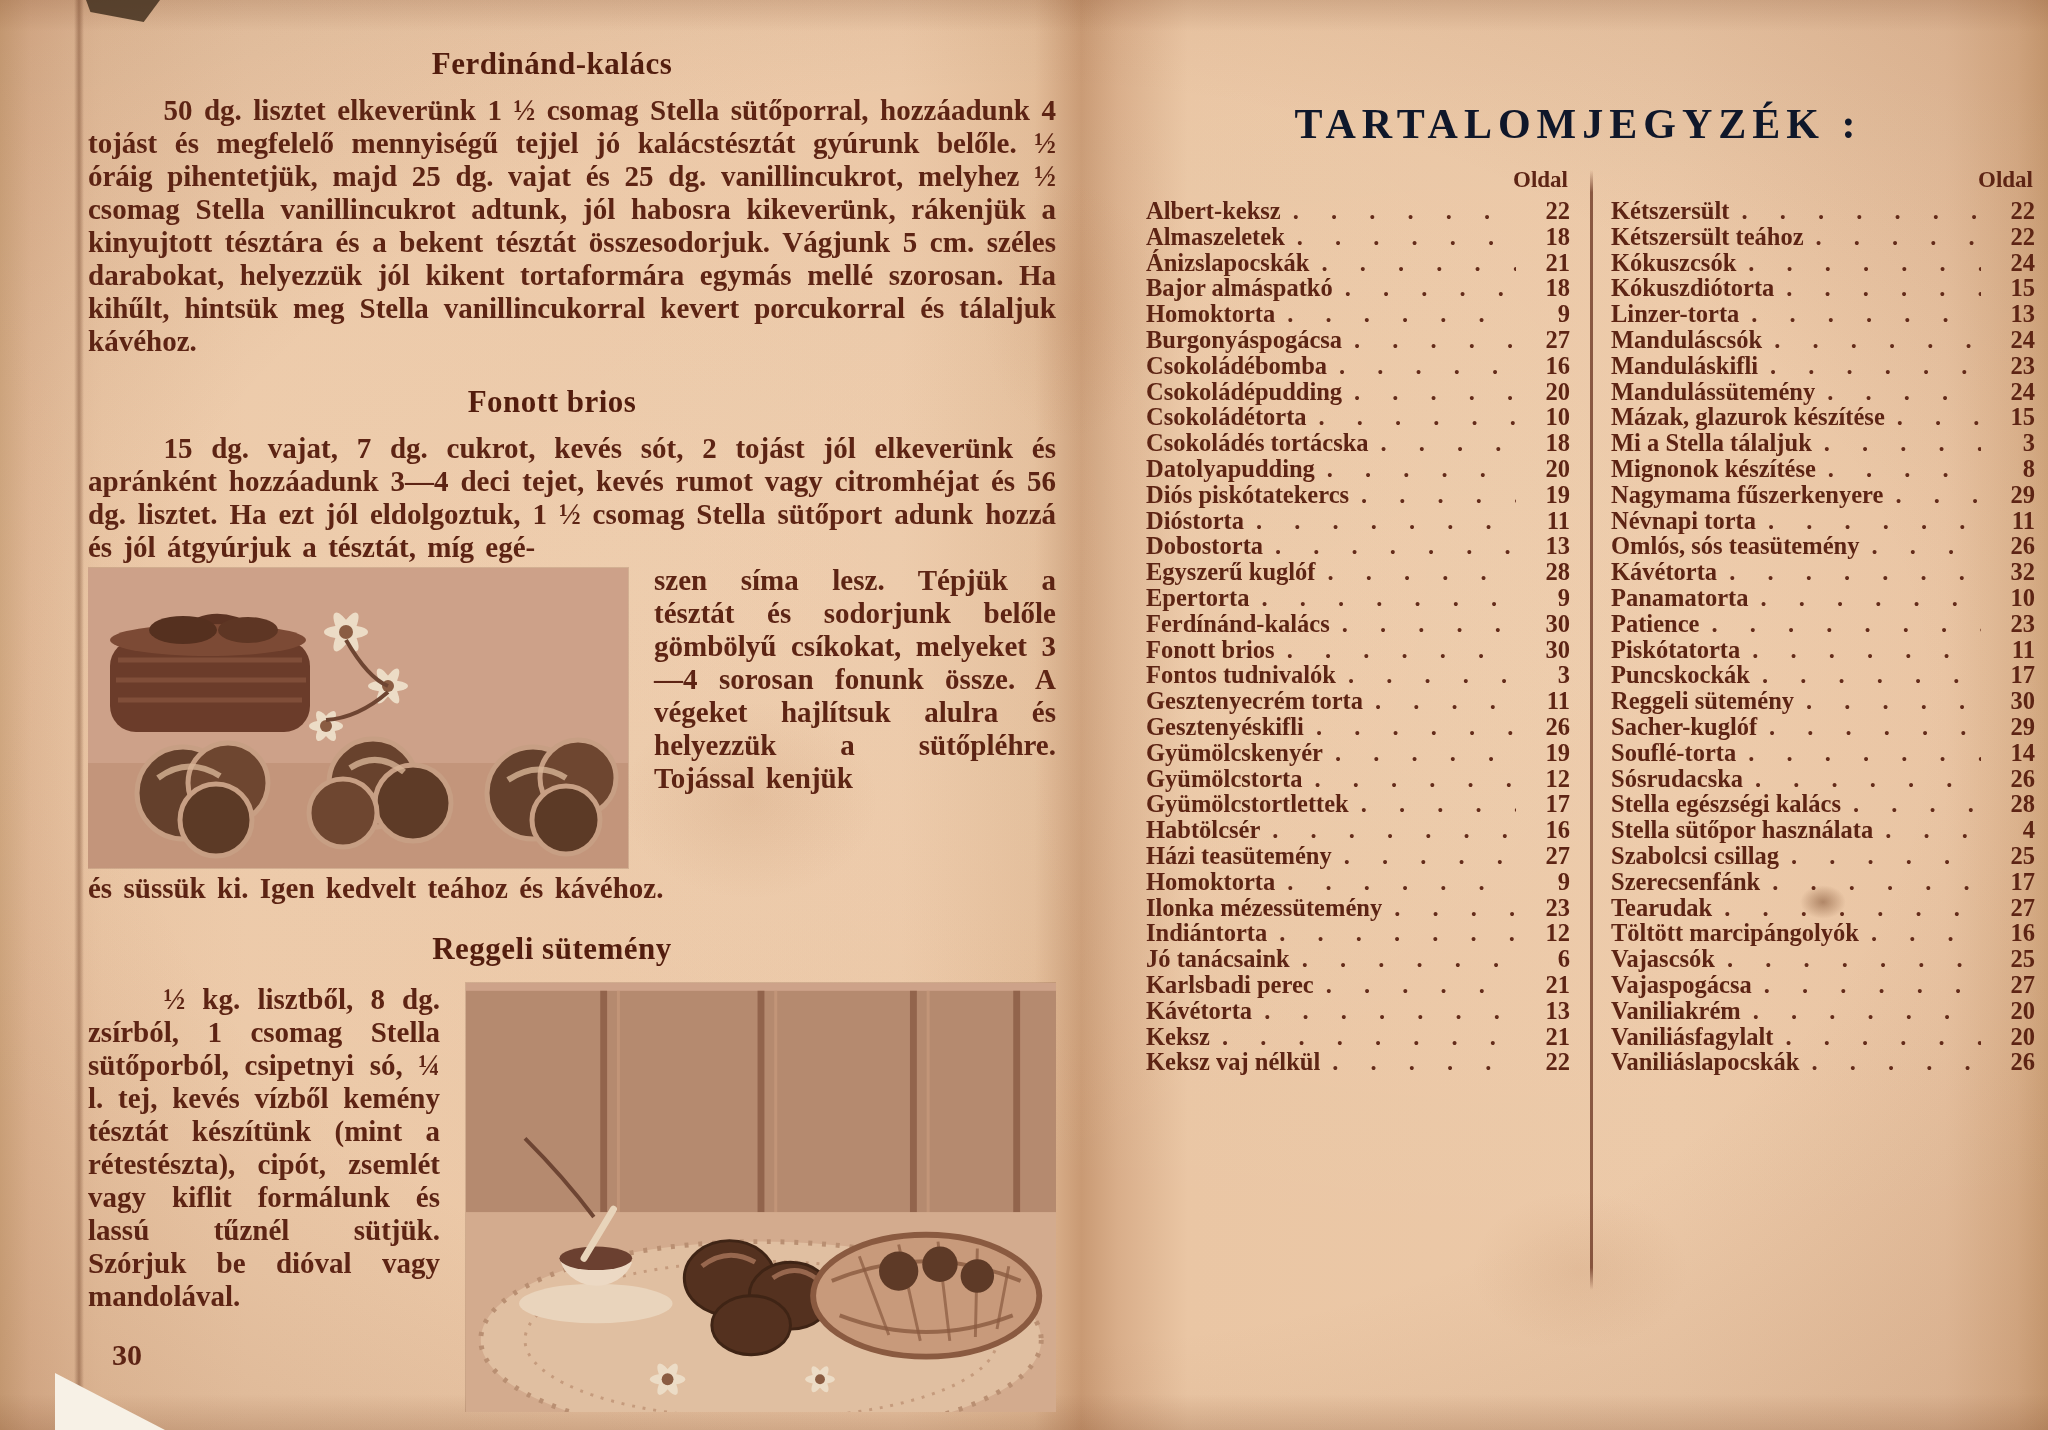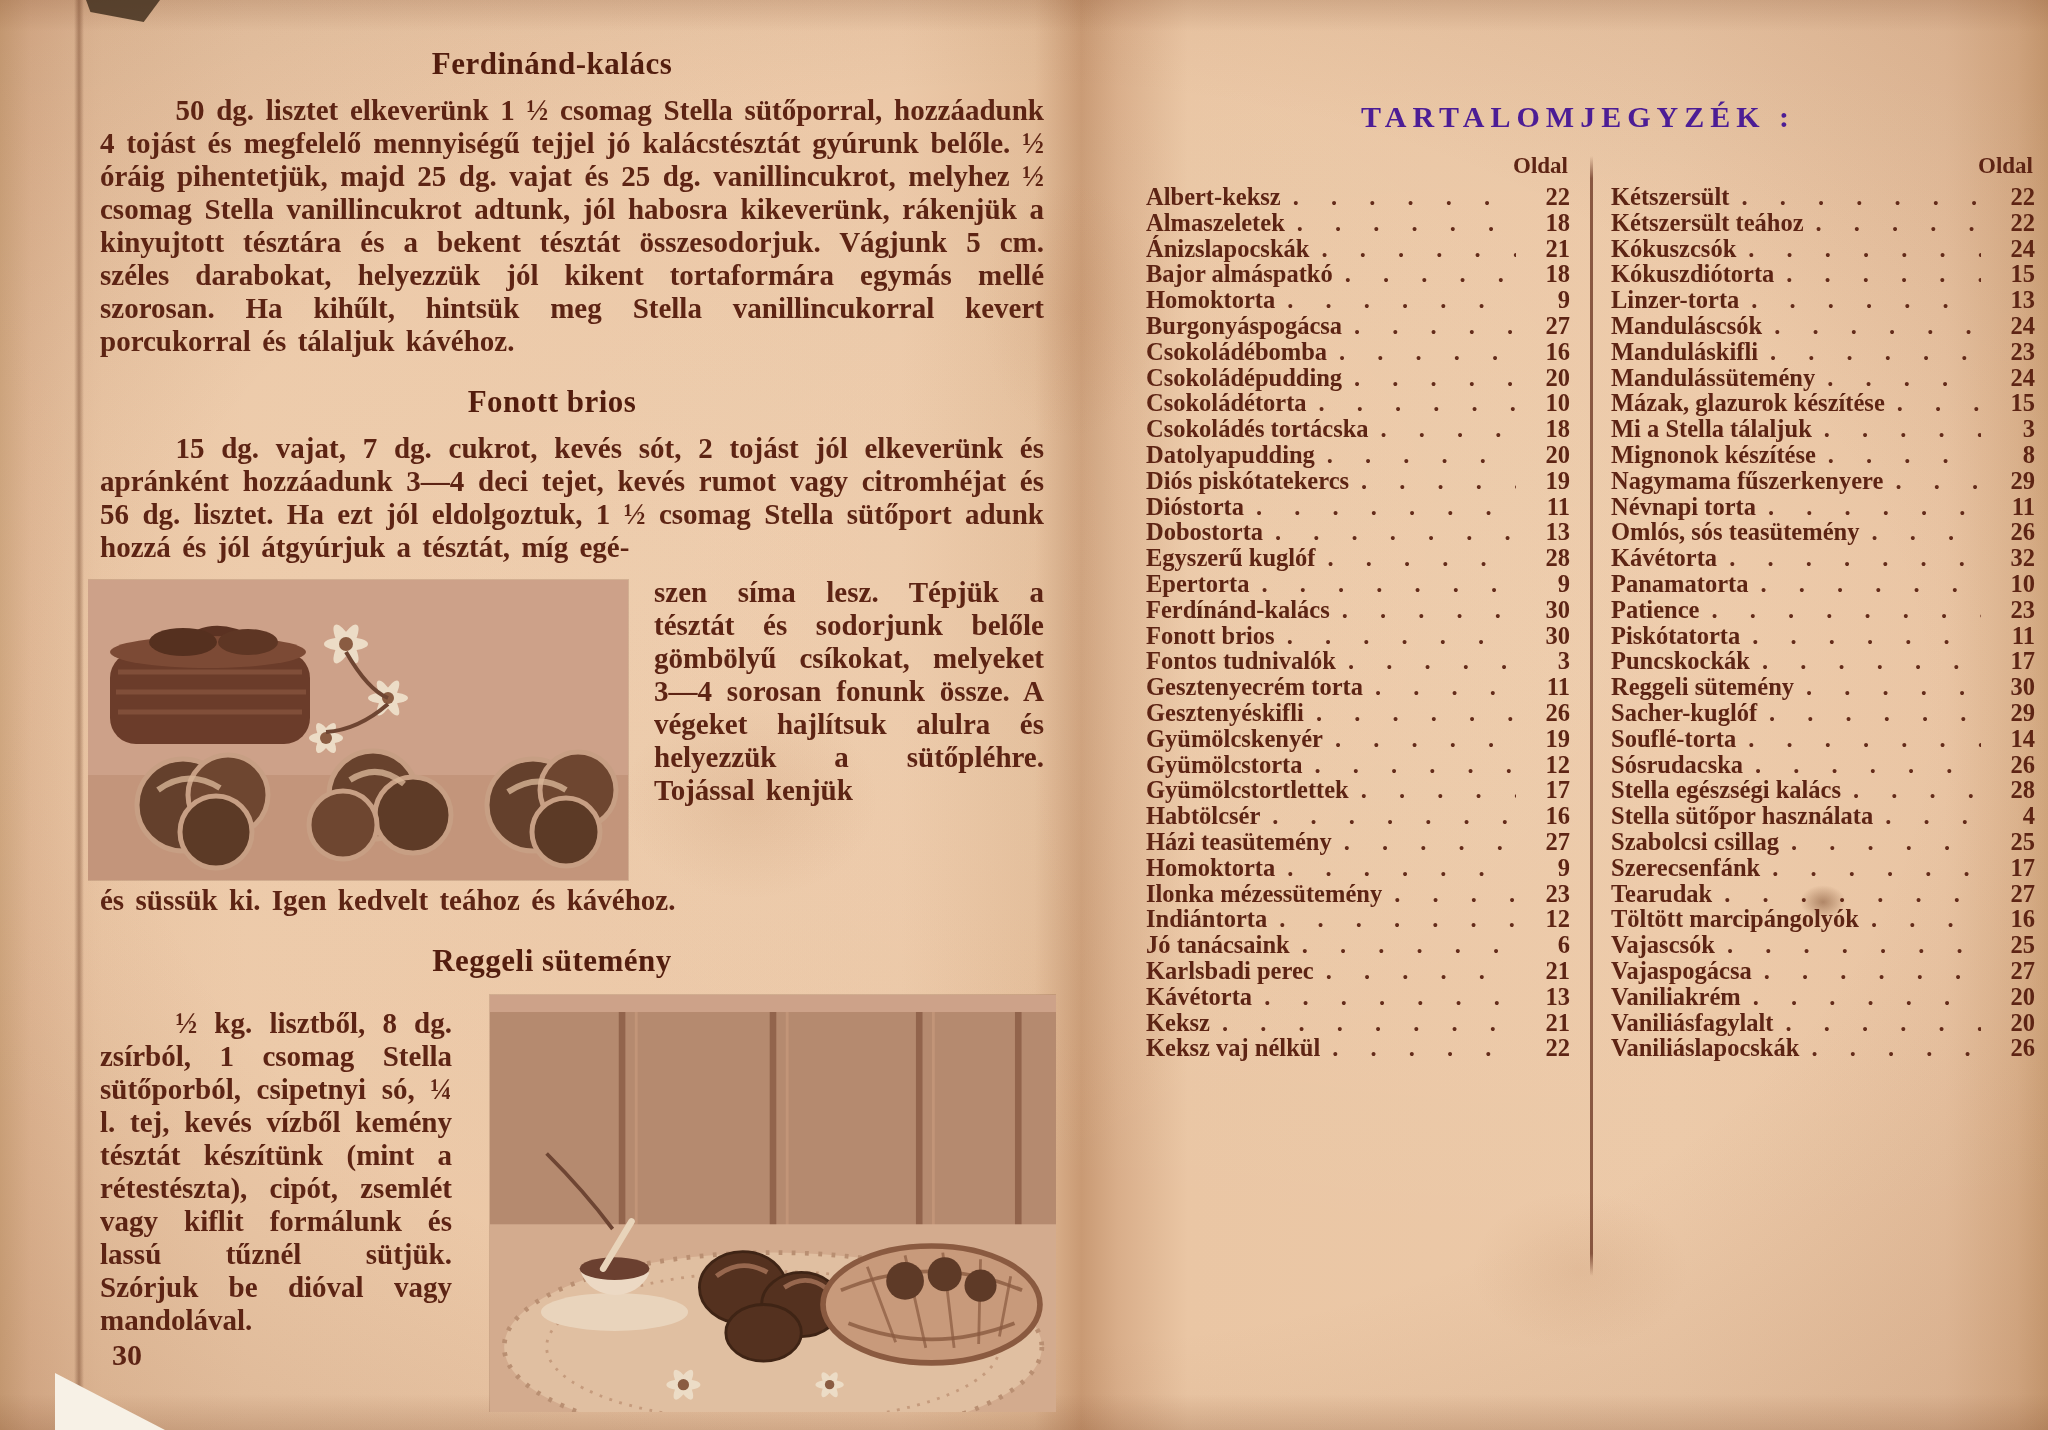--- a/index.html
+++ b/index.html
@@ -27,38 +27,38 @@
   .stain-c{left:1800px;top:885px;width:46px;height:34px;background:radial-gradient(ellipse,rgba(105,55,25,.45),rgba(105,55,25,0) 70%);}
   .stain-d{left:1470px;top:1190px;width:220px;height:160px;background:radial-gradient(ellipse,rgba(160,95,50,.10),rgba(160,95,50,0) 70%);}
   .left-edge{position:absolute;left:74px;top:0;width:10px;height:100%;
     background:linear-gradient(90deg,rgba(92,45,22,0),rgba(92,45,22,.38) 50%,rgba(92,45,22,0));}
   .corner-mark{position:absolute;left:86px;top:0;width:74px;height:22px;background:#43301f;
     clip-path:polygon(0 0,100% 0,78% 100%,6% 55%);opacity:.85;}
   .torn-corner{position:absolute;left:55px;top:1368px;width:110px;height:62px;background:#f7f1e6;
     clip-path:polygon(0 100%,100% 100%,0 8%);}
   .sec-title{font-size:31px;font-weight:bold;text-align:center;color:#531d0e;letter-spacing:.5px;}
   .para{font-size:29px;line-height:33px;font-weight:bold;text-align:justify;color:#5d2414;
-        word-spacing:.14em;margin:12px;}
+        word-spacing:.14em;margin:0;}
   .indent{text-indent:2.6em;}
   
   .page-left{position:absolute;left:88px;top:32px;width:968px;height:1380px;overflow:hidden;}
   .t-ferdinand{margin:14px 40px 12px 0;}
   .t-fonott{margin:26px 40px 12px 0;}
   .t-reggeli{margin:26px 40px 16px 0;}
   .photo{background:#cda289;box-shadow:0 0 0 1px rgba(90,45,25,.18);}
   .photo-brios{float:left;width:540px;height:300px;margin:4px 26px 4px 0;}
   .wrap-after{clear:left;}
   .reggeli-row{display:flex;align-items:flex-start;}
   .reggeli-text{width:352px;}
   .photo-breakfast{margin-left:26px;flex:1;height:468px;}
   .page-num{position:absolute;left:24px;top:1306px;font-size:30px;font-weight:bold;color:#5d2414;}
   
   .page-right{position:absolute;left:1108px;top:0;width:940px;height:1430px;}
-  .toc-title{margin-top:100px;text-align:center;font-size:30px;font-weight:bold;
-             letter-spacing:6px;color:#4c1d95;}
+  .toc-title{margin-top:100px;text-align:center;font-size:42px;font-weight:bold;
+             letter-spacing:6px;color:#0f172a;}
   .toc-cols{display:flex;margin-top:18px;align-items:flex-start;}
   .toc-col{width:424px;}
   .col-a{margin-left:38px;}
   .col-b{margin-right:4px;}
   .toc-divider{width:3px;min-height:1120px;margin:4px 18px 0 20px;
     background:linear-gradient(180deg,rgba(96,40,22,0),rgba(96,40,22,.7) 2%,rgba(96,40,22,.7) 98%,rgba(96,40,22,0));}
   .oldal{font-size:23px;font-weight:bold;text-align:right;color:#5d2414;line-height:28px;padding-right:2px;}
   .toc-rows{margin-top:4px;}
   .toc-row{display:flex;align-items:baseline;font-size:24.5px;font-weight:bold;
            line-height:25.8px;color:#5d2414;}

